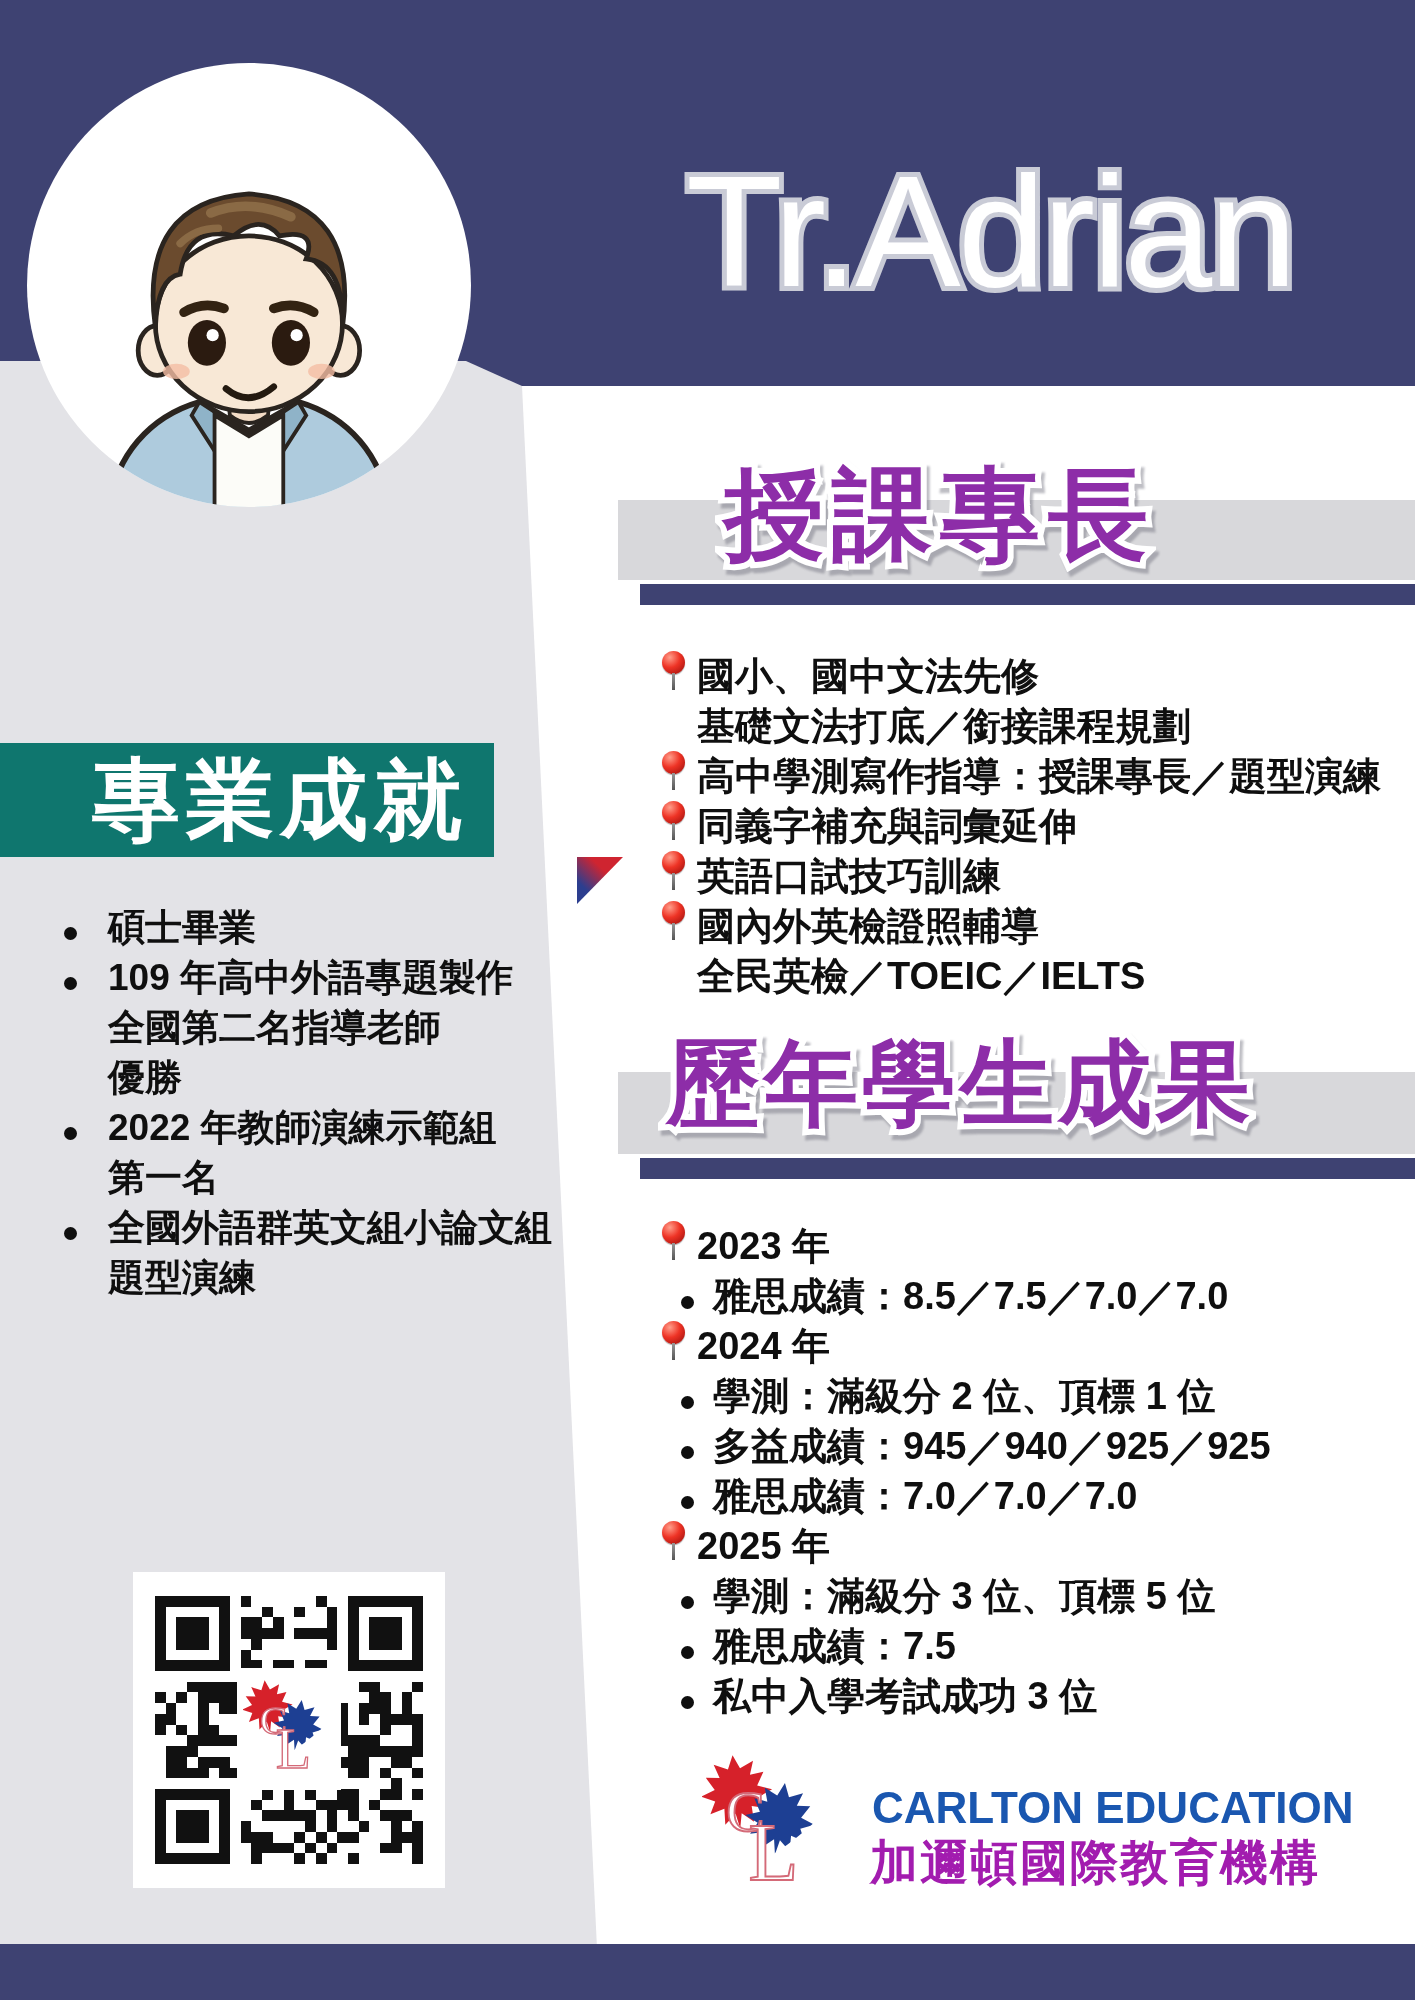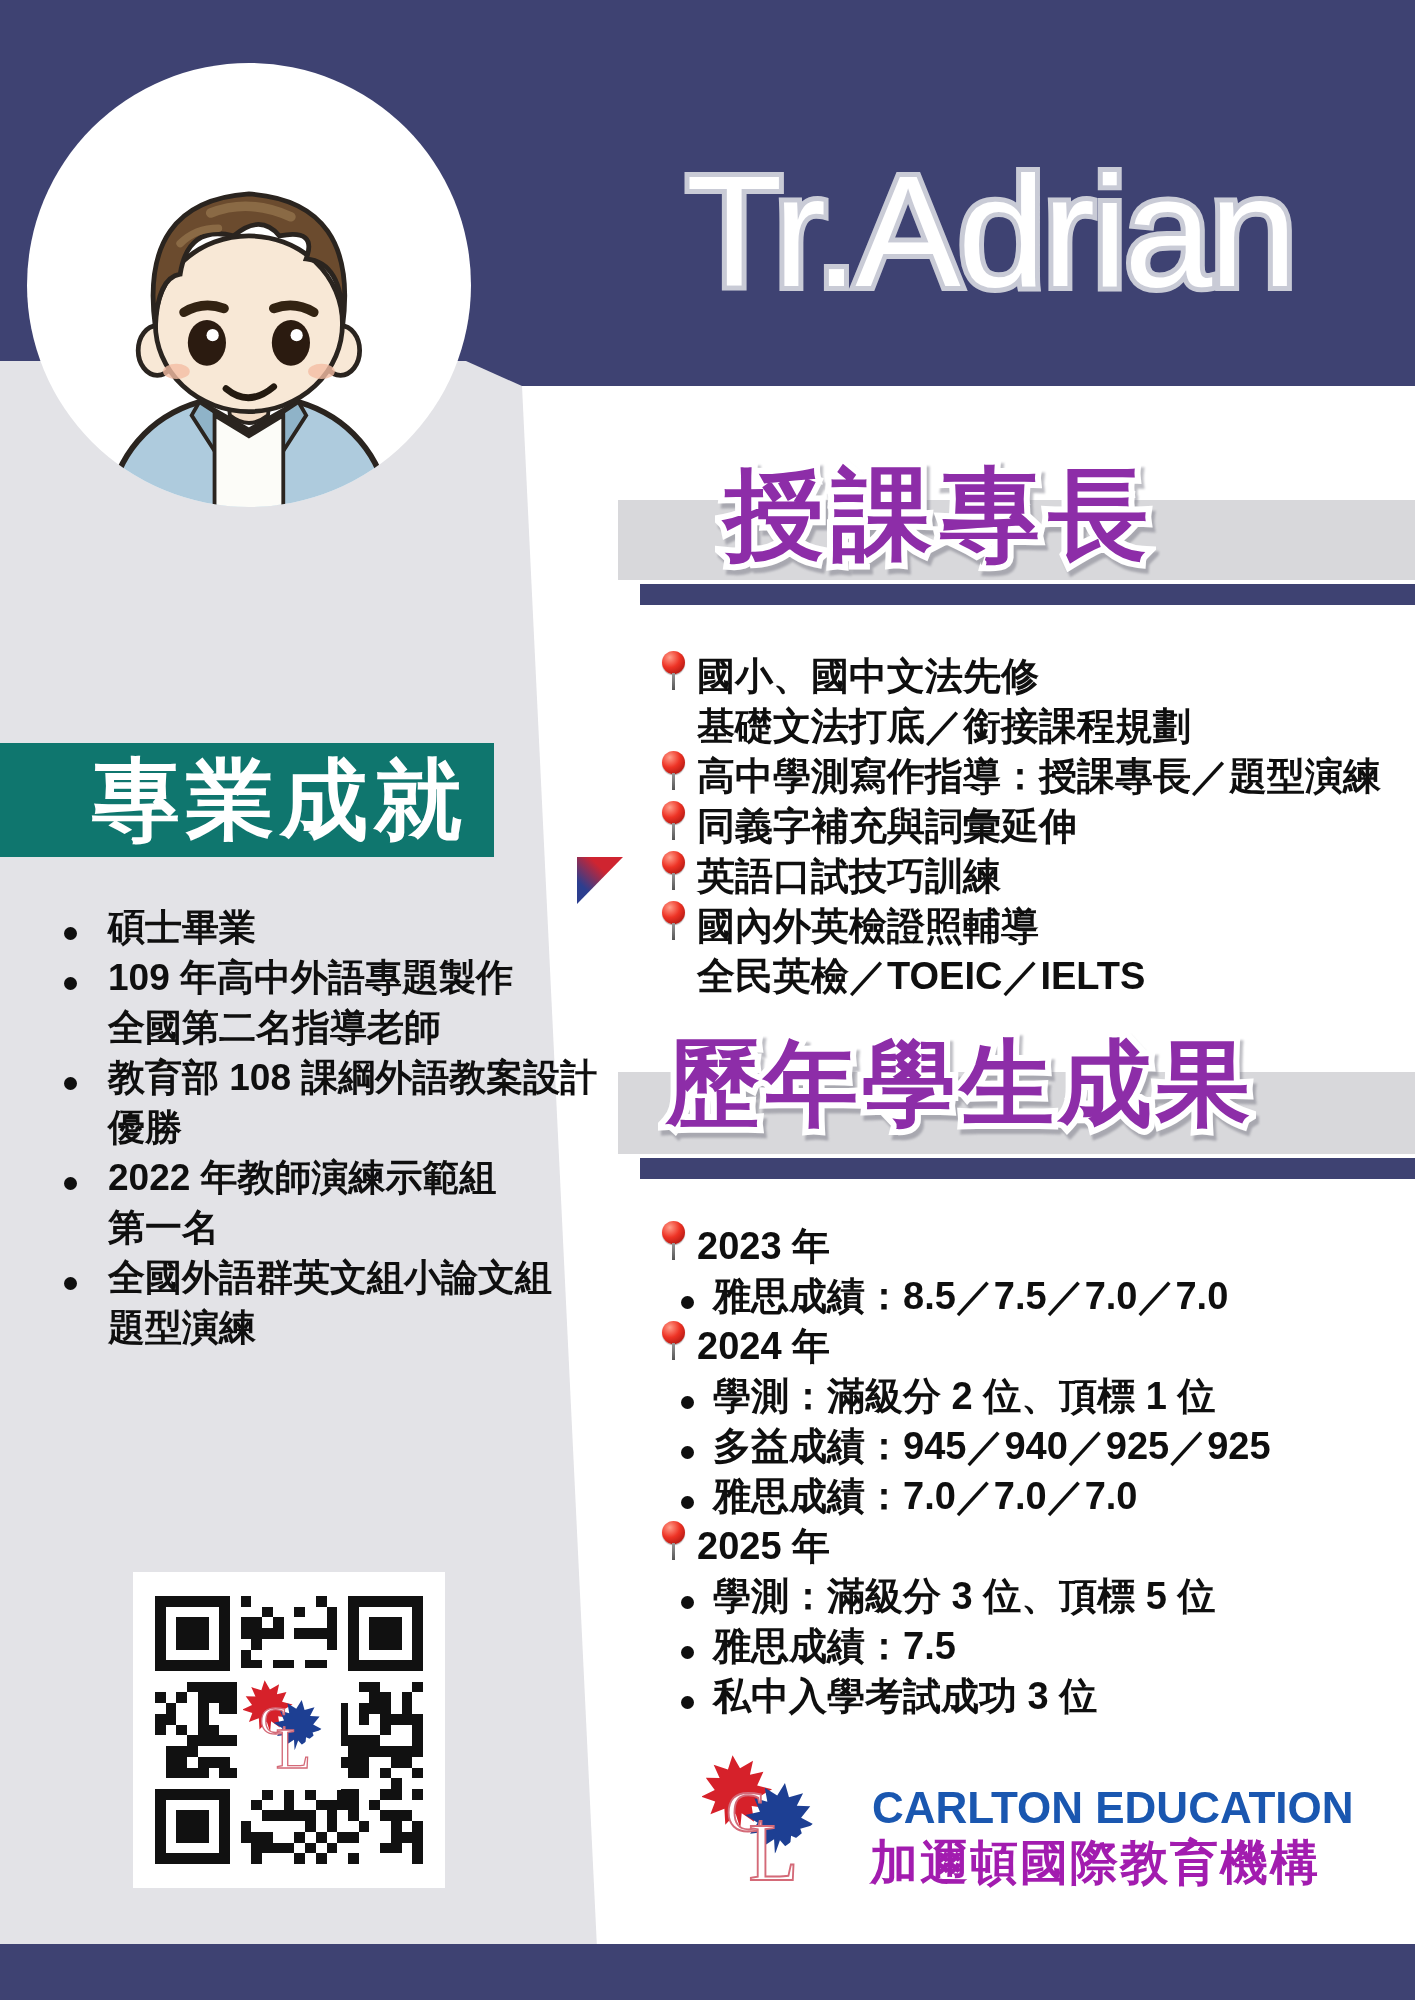--- a/index.html
+++ b/index.html
@@ -140,24 +140,20 @@
         <span class="marker"><span class="dot-icon"></span></span>
         <span class="txt">碩士畢業</span>
       </li>
       <li class="row m-dot">
         <span class="marker"><span class="dot-icon"></span></span>
         <span class="txt">109 年高中外語專題製作</span>
       </li>
       <li class="row m-none">
         <span class="marker"><span class="sp-icon"></span></span>
         <span class="txt">全國第二名指導老師</span>
-      </li>
-      <li class="row m-dot">
-        <span class="marker"><span class="dot-icon"></span></span>
-        <span class="txt">教育部 108 課綱外語教案設計</span>
       </li>
       <li class="row m-none">
         <span class="marker"><span class="sp-icon"></span></span>
         <span class="txt">優勝</span>
       </li>
       <li class="row m-dot">
         <span class="marker"><span class="dot-icon"></span></span>
         <span class="txt">2022 年教師演練示範組</span>
       </li>
       <li class="row m-none">

